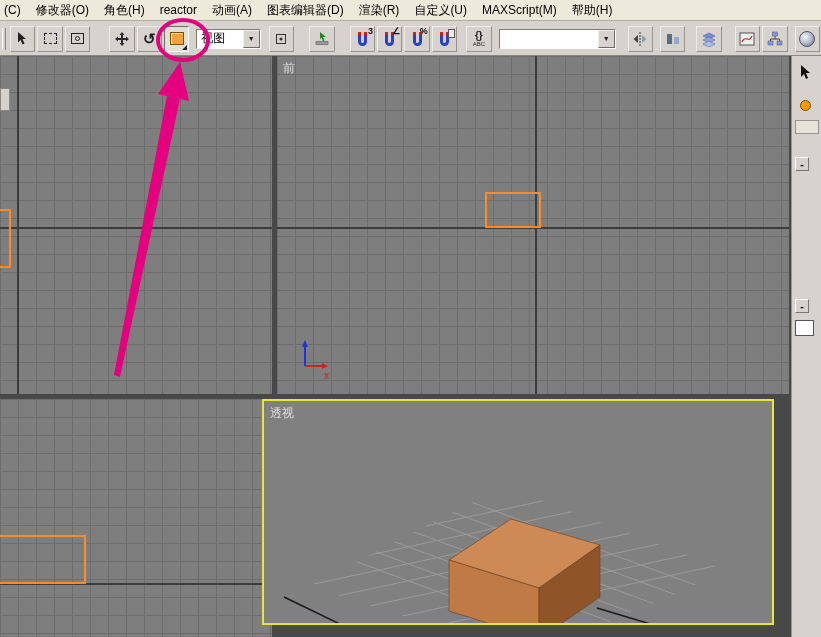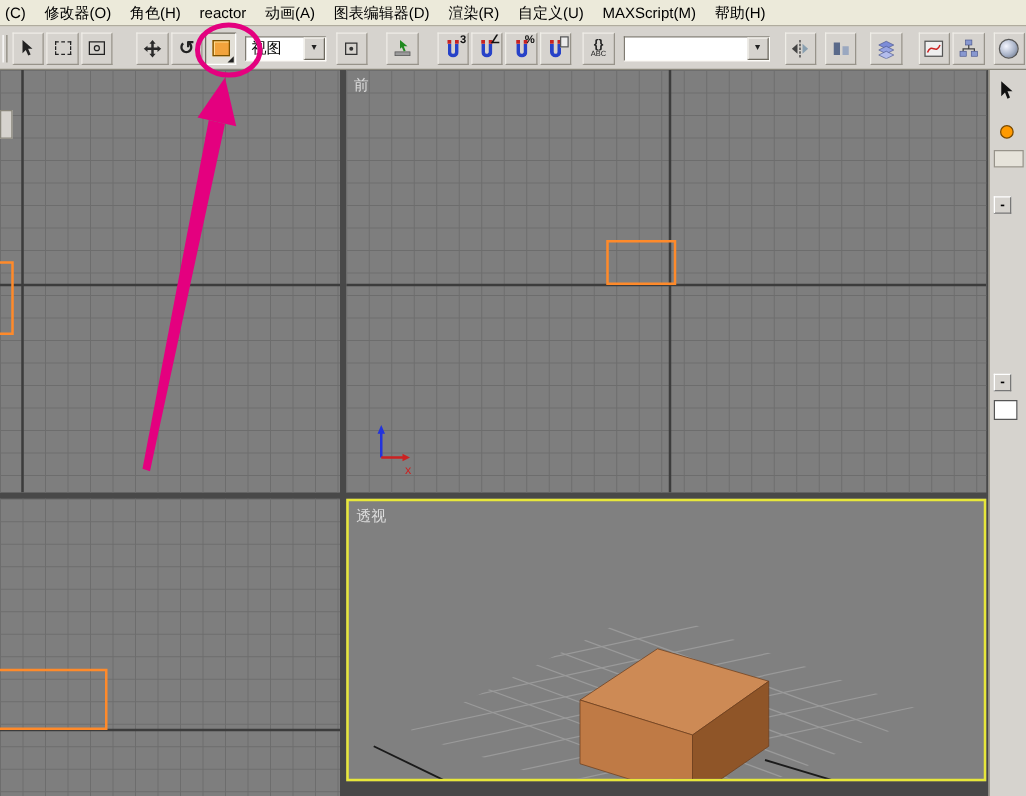--- a/index.html
+++ b/index.html
@@ -49,21 +49,21 @@
     background:radial-gradient(circle at 5px 5px,#f4f6ff,#aab4c8 55%,#5d687e);}
 
   
   .workspace-bg{position:absolute;left:0;top:56px;width:791px;height:581px;background:#484848;}
   .viewport{position:absolute;background-color:#7e7e7e;overflow:hidden;}
   .gridded{background-image:linear-gradient(#6d6d6d 1px,transparent 1px),
     linear-gradient(90deg,#6d6d6d 1px,transparent 1px);background-size:18px 18px;}
   .vp-tl{left:0;top:56px;width:272px;height:338px;}
   .vp-front{left:277px;top:56px;width:512px;height:338px;}
   .vp-bl{left:0;top:399px;width:272px;height:238px;}
-  .vp-persp{left:277px;top:399px;width:512px;height:226px;border:2px solid #e7e73a;background-color:#808080;}
+  .vp-persp{left:262px;top:399px;width:512px;height:226px;border:2px solid #e7e73a;background-color:#808080;}
   .vp-label{position:absolute;left:6px;top:4px;font-size:12px;color:#dcdcdc;z-index:3;}
   .axis-h{position:absolute;left:0;width:100%;height:2px;background:#3c3c3c;}
   .axis-v{position:absolute;top:0;height:100%;width:2px;background:#3c3c3c;}
   .sel-rect{position:absolute;border:2px solid #ff8a2a;background:transparent;}
   .tripod{position:absolute;left:18px;top:282px;z-index:2;}
   .dock-stub{position:absolute;left:0;top:88px;width:10px;height:23px;background:#d6d3ce;
     border:1px solid #8a877c;z-index:4;}
 
   
   .command-panel{position:absolute;left:791px;top:56px;width:30px;height:581px;background:#d6d3ce;

